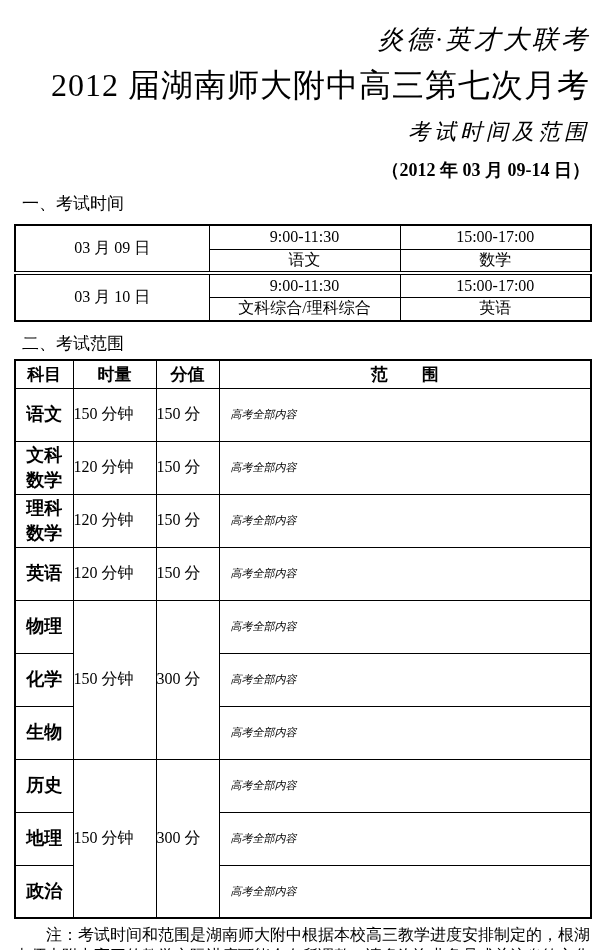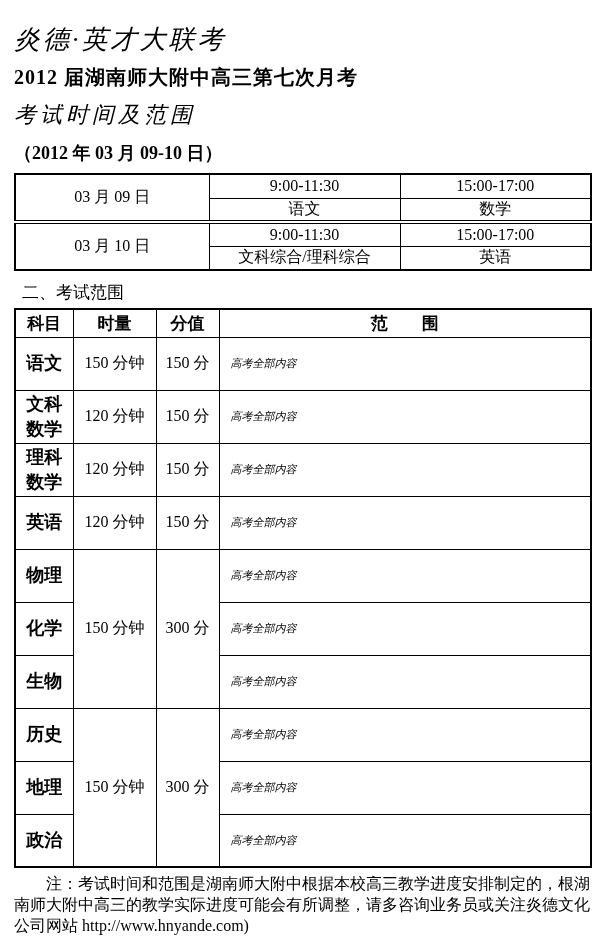--- a/index.html
+++ b/index.html
@@ -6,27 +6,27 @@
   html, body {
     margin: 0; padding: 0;
     width: 604px; height: 950px;
     background: #ffffff; color: #000000;
     overflow: hidden;
     font-family: "Liberation Serif", serif;
   }
   .page { width: 604px; height: 950px; padding: 22px 14px 0 14px; }
 
   
-  .doc-header { text-align: left; }
+  .doc-header { text-align: right; }
   .brand {
     font-size: 26px; font-style: italic; letter-spacing: 3px;
     margin: 0 0 7px 0; font-weight: 500;
   }
   .doc-title {
-    font-size: 20px; font-weight: bold; letter-spacing: 1px;
+    font-size: 32px; font-weight: normal; letter-spacing: 1px;
     margin: 0 0 9px 0;
   }
   .doc-subtitle {
     font-size: 22px; font-style: italic; letter-spacing: 4px;
     margin: 0 0 11px 0;
   }
   .doc-date {
     font-size: 18px; font-weight: bold; margin: 0 0 8px 0;
   }
 
@@ -54,44 +54,45 @@
   .scope { border: 2px solid #000; }
   .scope th {
     font-size: 17px; font-weight: bold; height: 28px;
     text-align: center; padding: 0;
   }
   .scope tbody tr { height: 53px; }
   .scope td.subject {
     font-weight: bold; font-size: 18px; text-align: center;
     padding: 0 9px; line-height: 1.35;
   }
-  .scope td.metric { text-align: center; font-size: 16px; padding: 0; }
+  .scope td.metric { font-size: 16px; padding: 0; }
   .scope td.range {
     font-size: 11px; font-style: italic; text-align: left;
     padding: 0 6px 0 11px;
   }
 
   
   .note {
     font-size: 16px; line-height: 21px; text-indent: 2em;
     margin: 5px 0 0 0; text-align: justify;
   }
 </style>
 </head>
 <body>
 
 <div class="page">
 
   <div class="doc-header">
     <div class="brand">炎德·英才大联考</div>
     <div class="doc-title">2012 届湖南师大附中高三第七次月考</div>
     <div class="doc-subtitle">考试时间及范围</div>
-    <div class="doc-date">（2012 年 03 月 09-10 日）</div>
+    <div class="doc-date">（2012 年 03 月 09-14 日）</div>
   </div>
 
+  <div class="section-heading">一、考试时间</div>
 
   <table class="schedule">
     <colgroup>
       <col style="width:194px">
         <col style="width:191px">
         <col style="width:191px">
     </colgroup>
     <tbody>
       <tr>
         <td rowspan="2">03 月 09 日</td>

